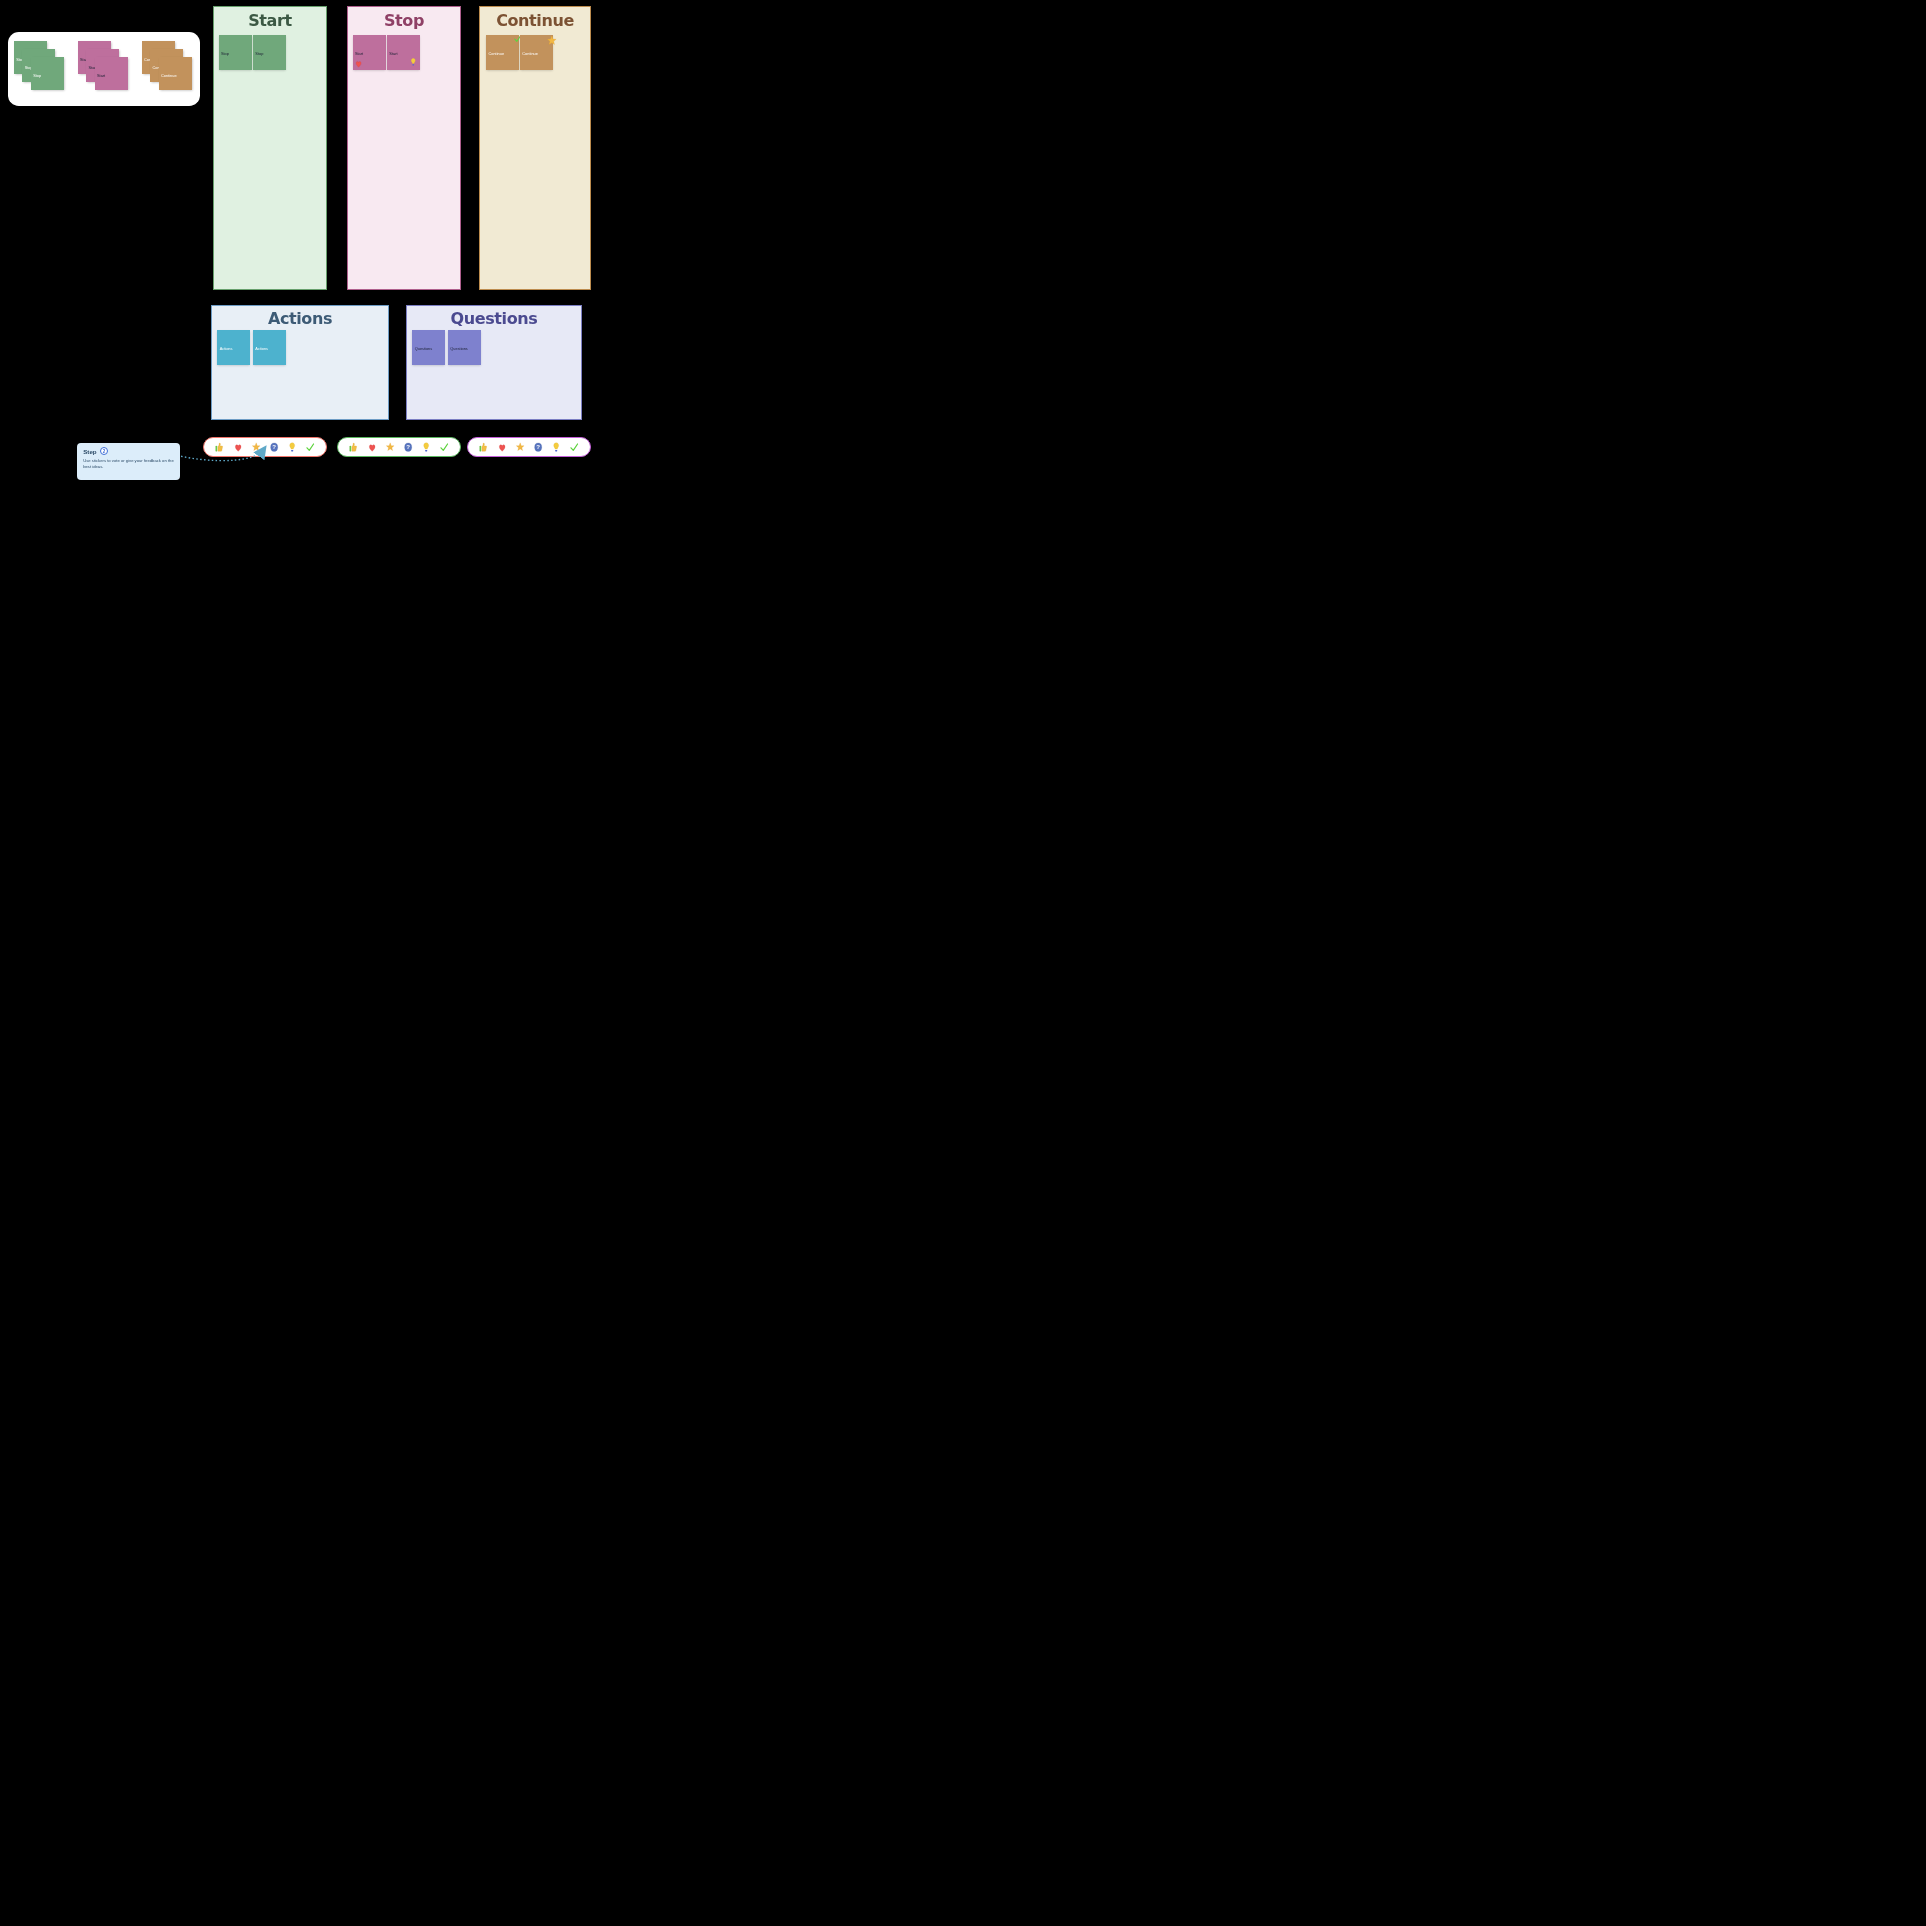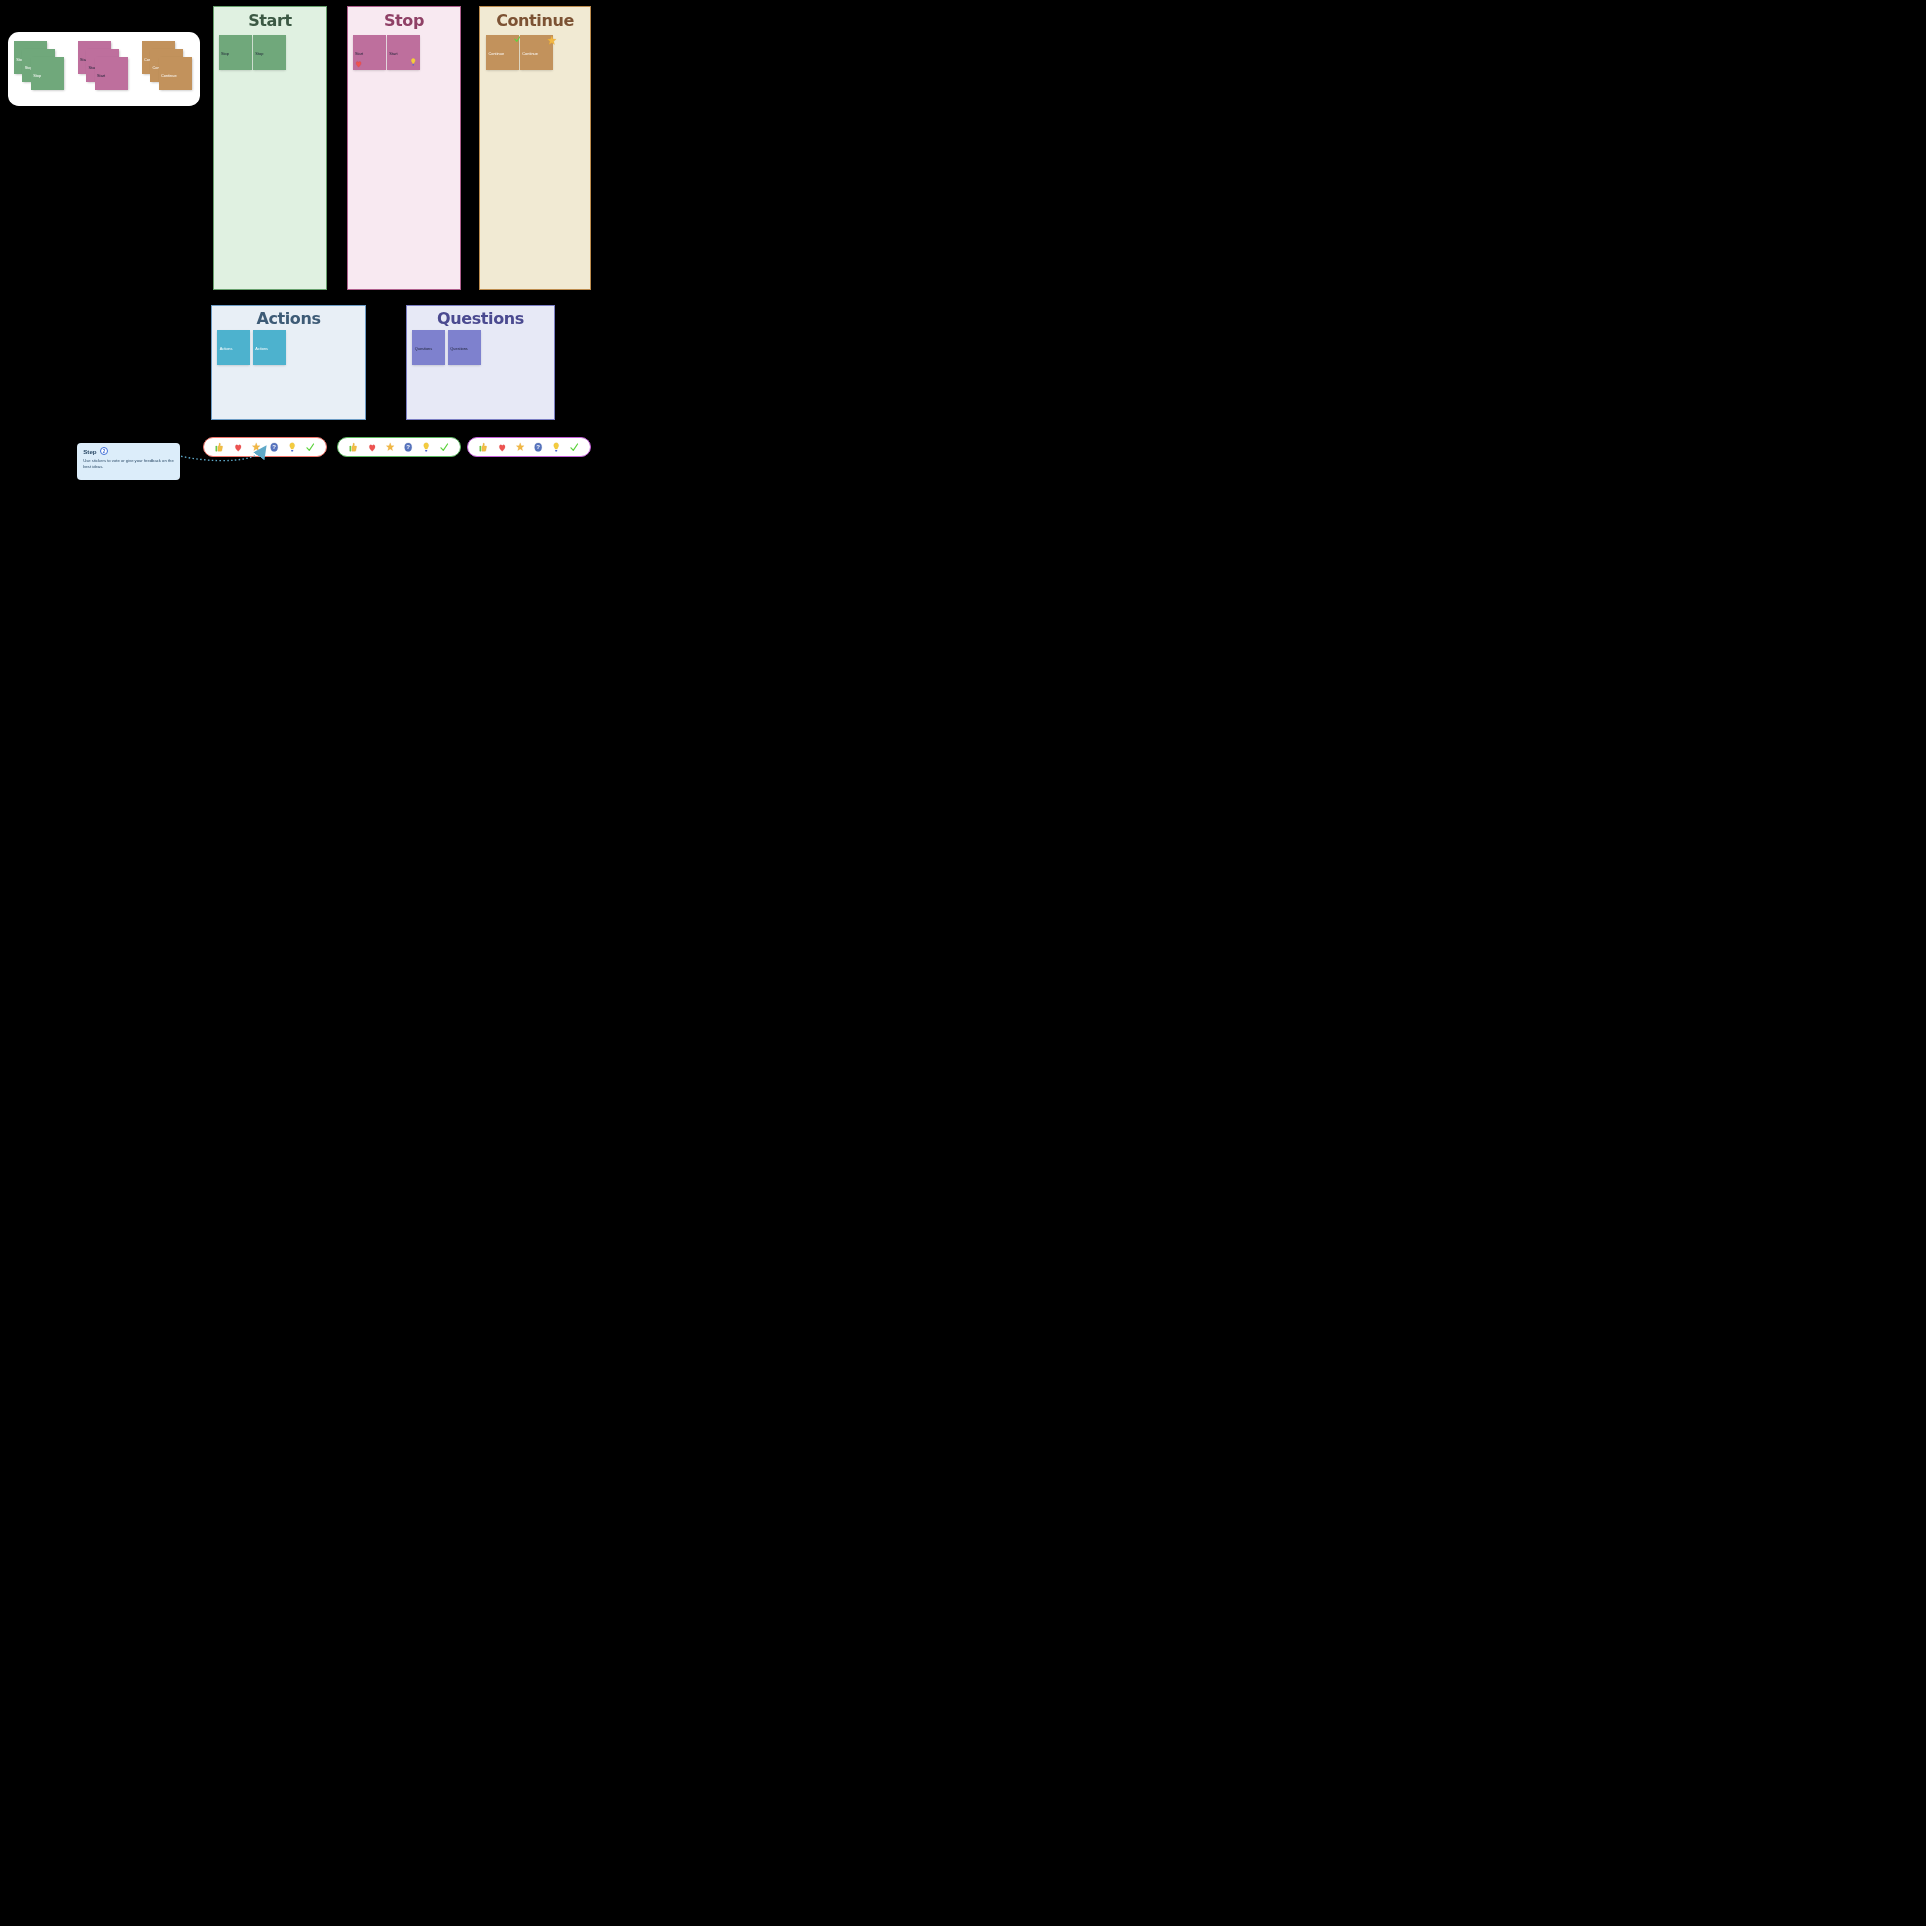--- a/index.html
+++ b/index.html
@@ -29,22 +29,22 @@
   .col-stop   .big-title{color:#8F4066}
   .col-continue .big-title{color:#7C5233}
   .col .note,.panel .note{position:absolute;width:33px;height:35px;
     box-shadow:0.4px 1.2px 2.3px rgba(0,0,0,.22);}
   .col .note{top:28px}
   .note.n1{left:4.6px}.note.n2{left:39px}
   .col-continue .note.n1{left:6.2px}.col-continue .note.n2{left:40px}
 
   
   .panel{position:absolute;top:305px;height:115px;box-sizing:border-box;border:0.8px solid;}
-  .panel-actions{left:211px;width:155px;background:#E8EFF6;border-color:#6D9CC5;}
-  .panel-questions{left:406px;width:149px;background:#E7E9F6;border-color:#7B7EC3;}
+  .panel-actions{left:211px;width:178px;background:#E8EFF6;border-color:#6D9CC5;}
+  .panel-questions{left:406px;width:176px;background:#E7E9F6;border-color:#7B7EC3;}
   .panel .big-title{padding-top:3.1px;}
   .panel-actions .big-title{color:#3D5B76}
   .panel-questions .big-title{color:#4B4A90}
   .panel .note{top:24px}
   .panel .note.n1{left:5.4px}.panel .note.n2{left:41px}
   .c-blue{background:#4DB2CE}.c-purple{background:#7E81CE}
 
   
   .note-sticker{position:absolute;}
   .stk-heart{left:1.9px;bottom:1.2px;width:9.2px;height:9.2px;}

